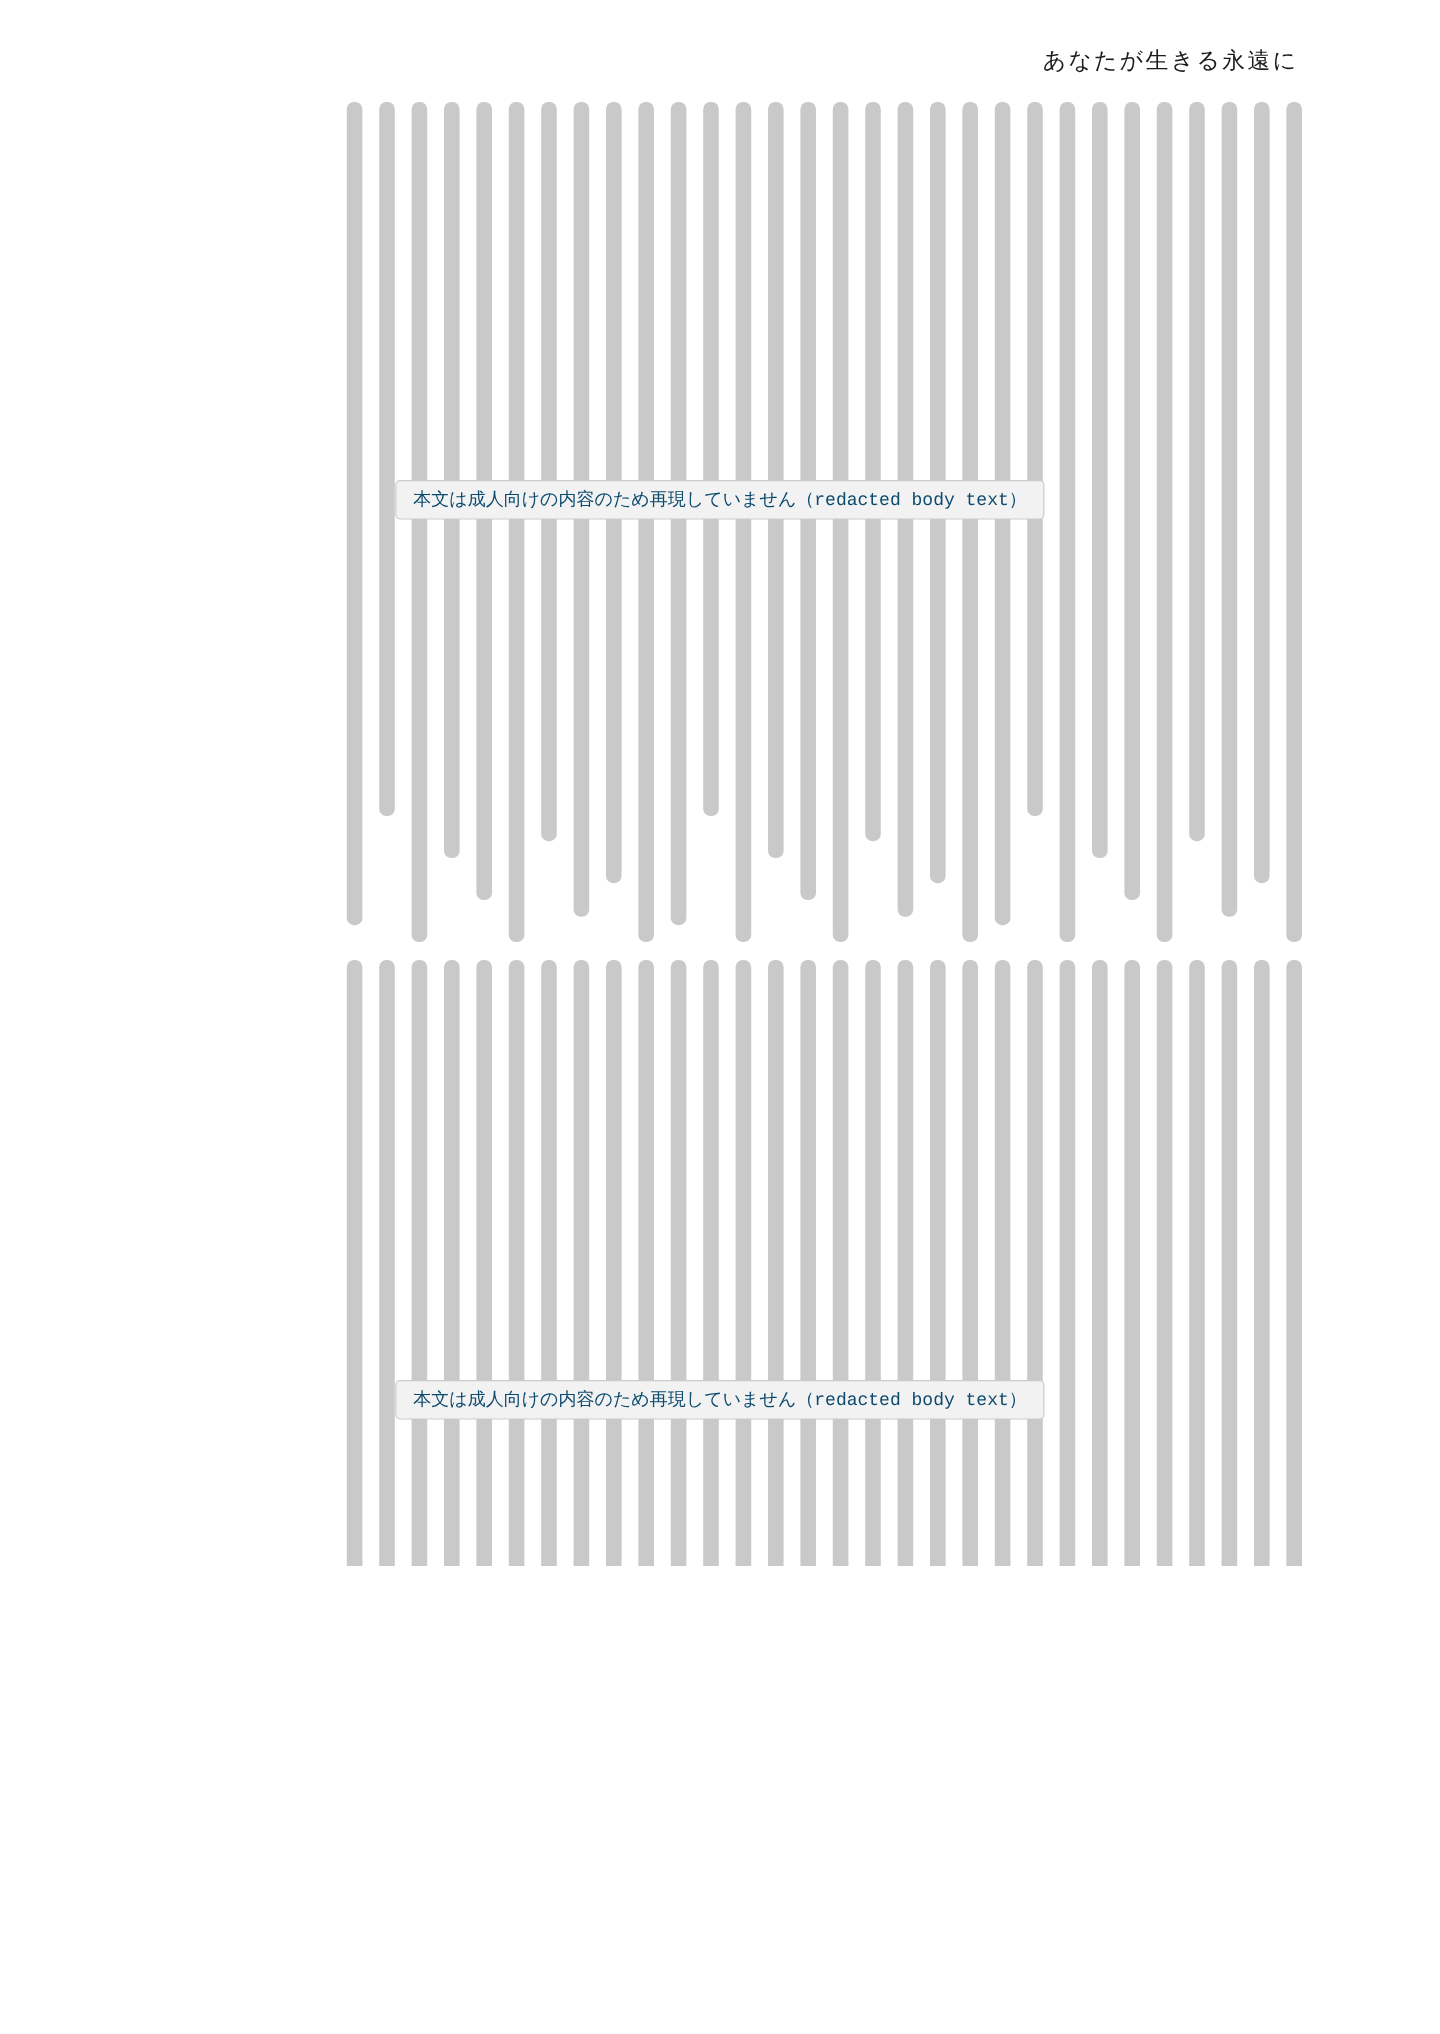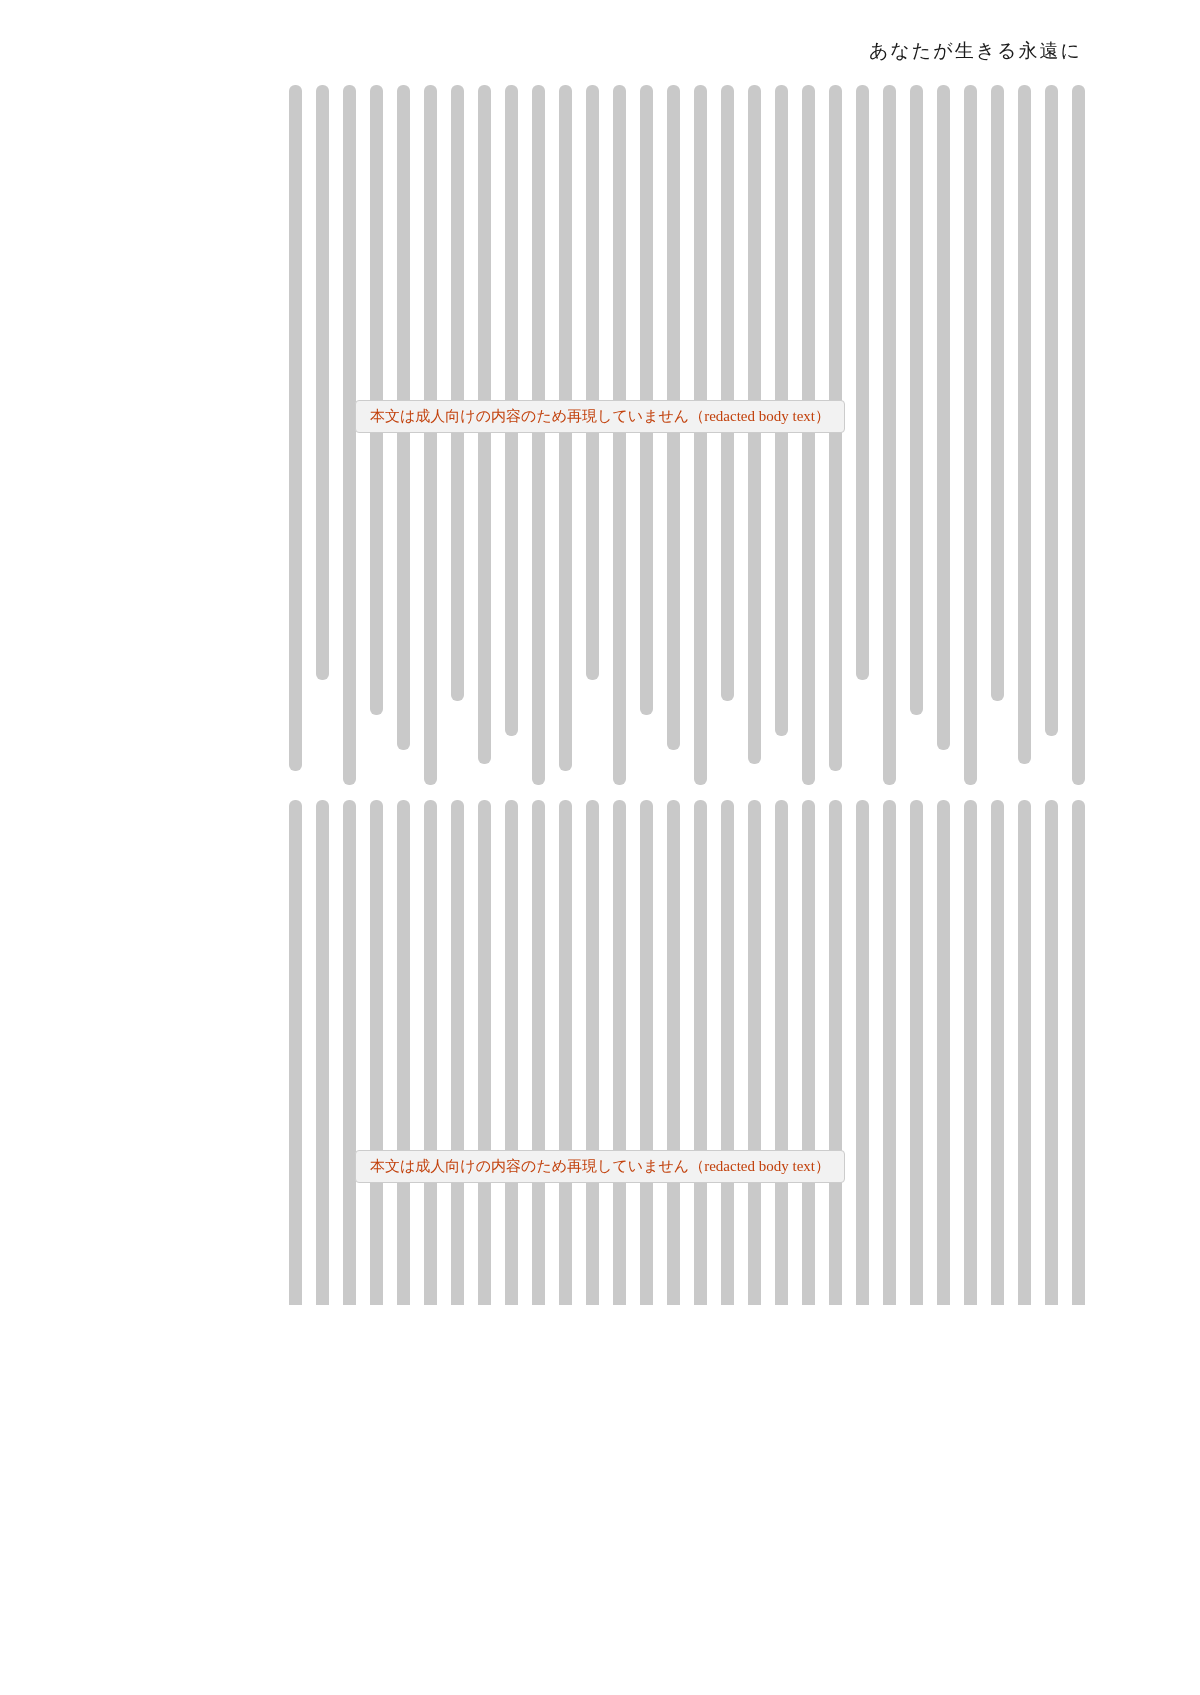--- a/index.html
+++ b/index.html
@@ -39,25 +39,26 @@
     border-radius: 6px;
     background: #c9c9c9; 
     align-self: flex-start;
   }
   .redaction-note {
     position: absolute;
     left: 50%;
     transform: translateX(-50%);
     background: #f2f2f2;
     border: 1px solid #cccccc;
-    color: #c2410c;
+    color: #0c4a6e;
     font-size: 15px;
     padding: 6px 14px;
     border-radius: 4px;
     white-space: nowrap;
+    font-family: Liberation Mono, monospace;
   }
   .note-top    { top: 400px; }
   .note-bottom { top: 1150px; }
 </style>
 </head>
 <body>
 
 <div class="page">
 
   <div class="running-header">あなたが生きる永遠に</div>

